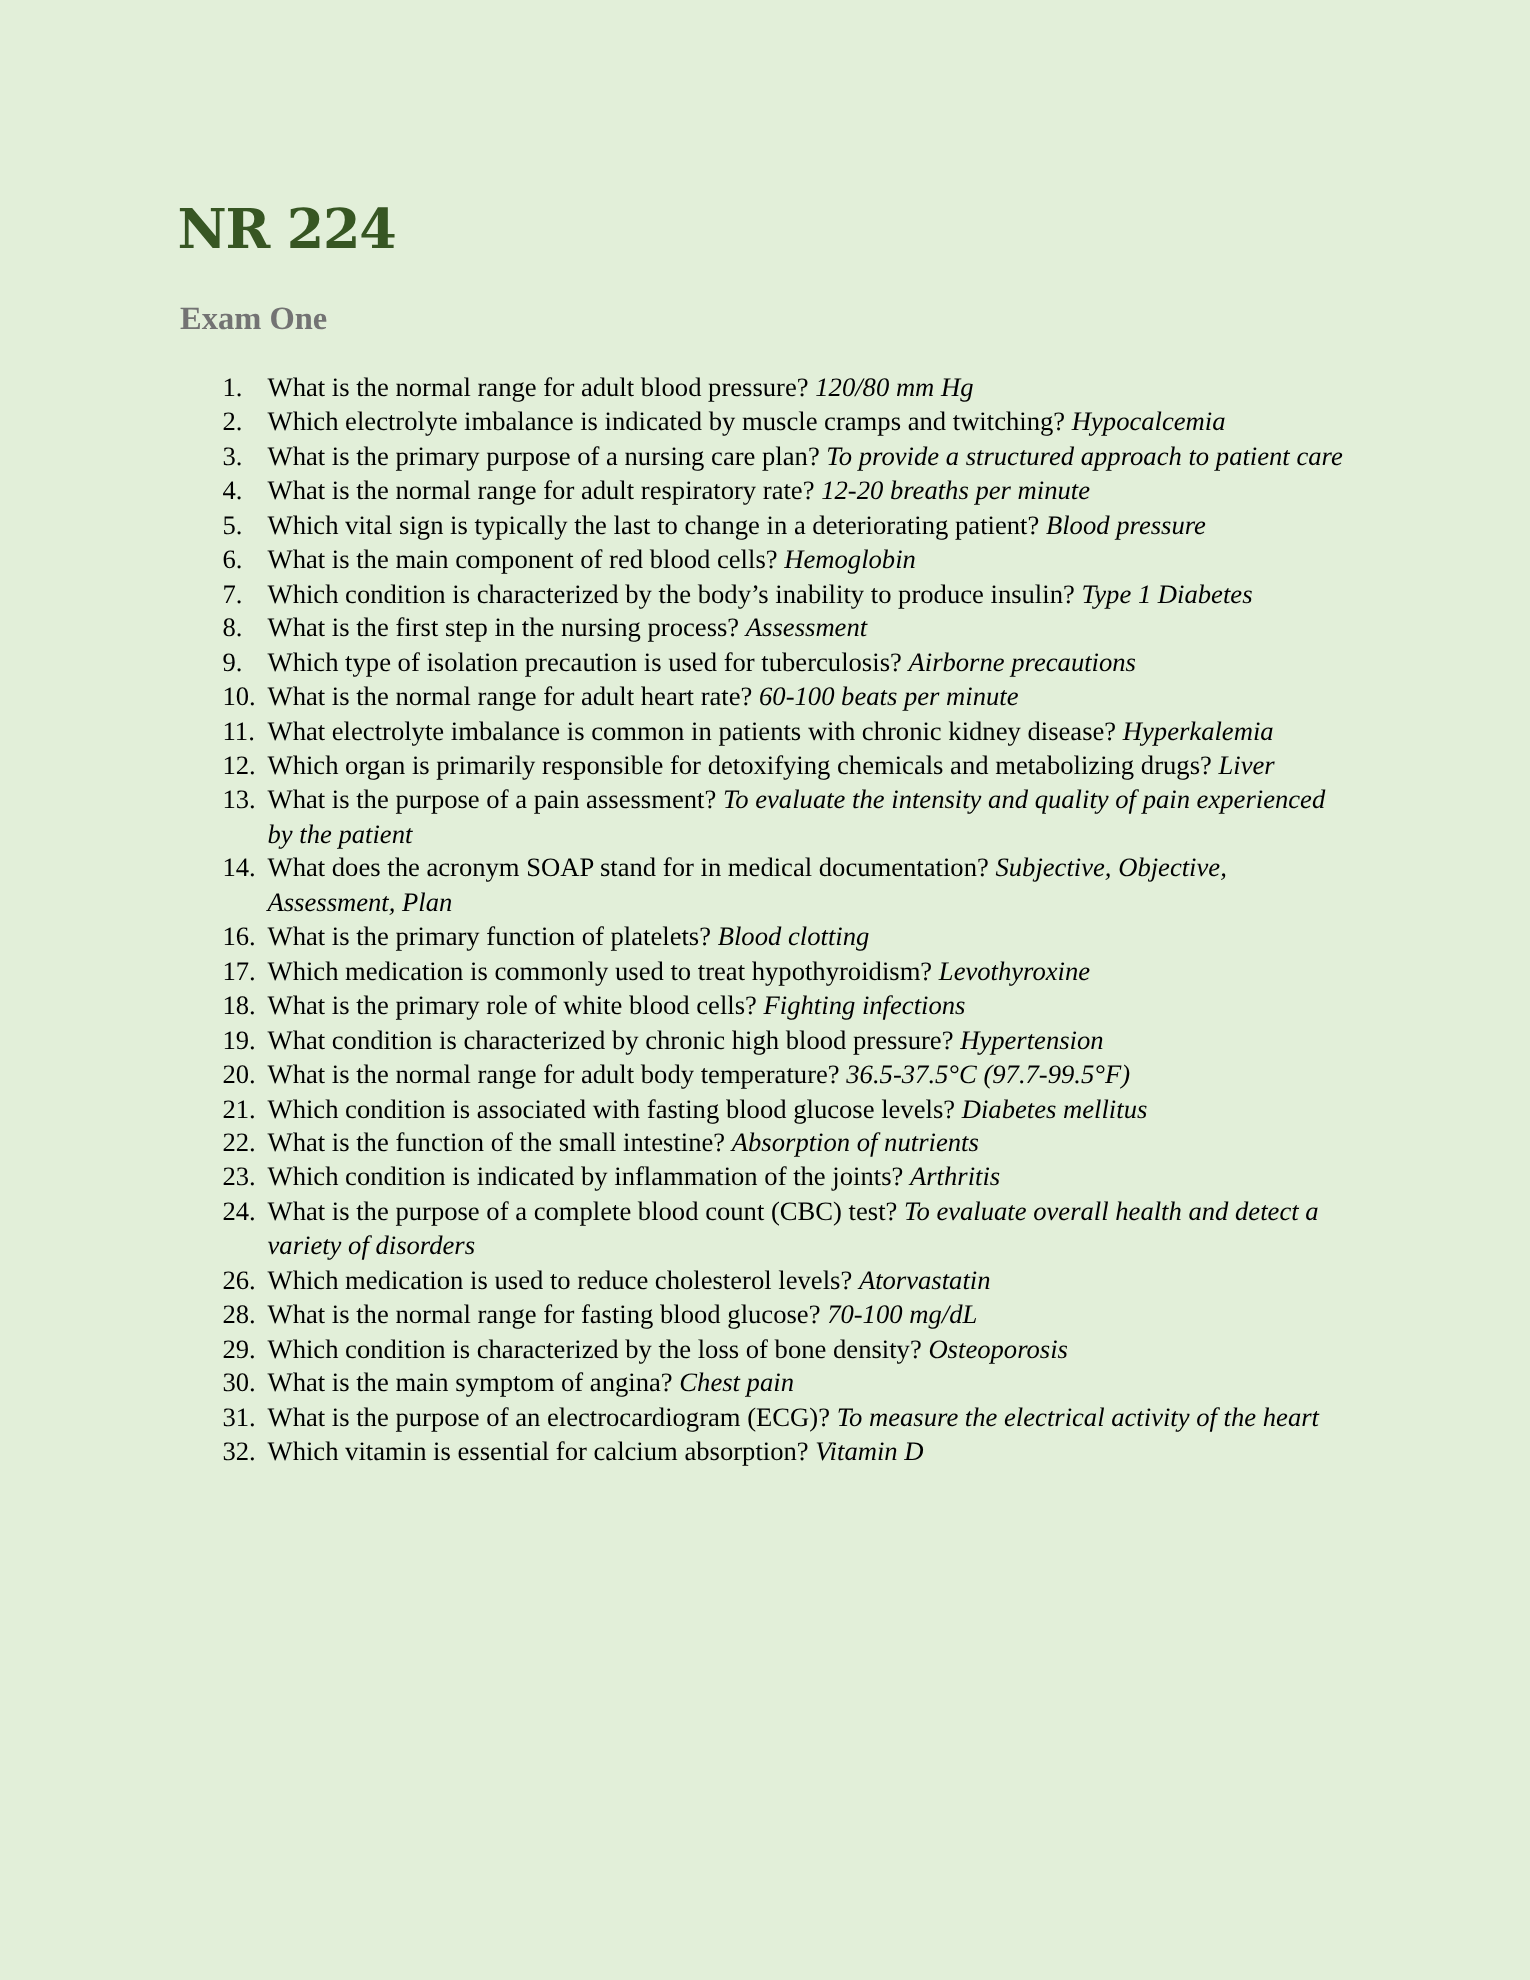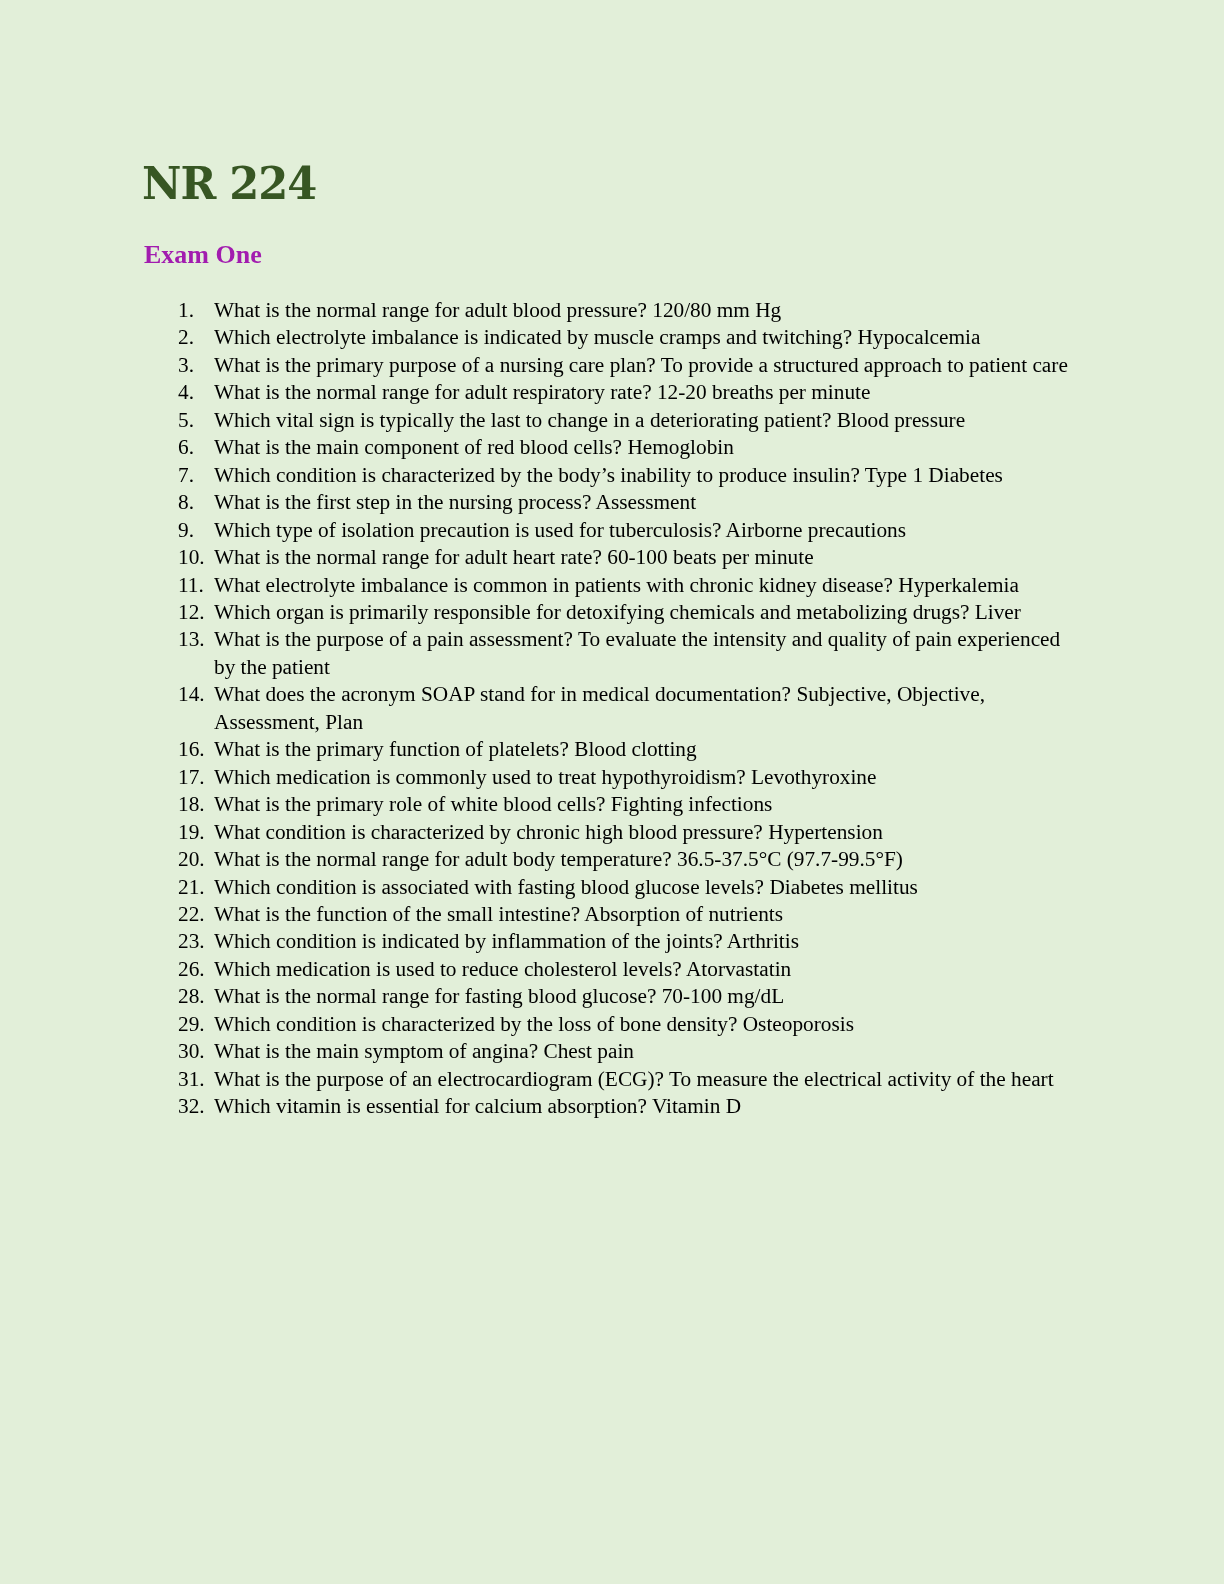--- a/index.html
+++ b/index.html
@@ -37,21 +37,21 @@
     }
     .doc-subtitle {
       position: absolute;
       left: 144px;
       top: 239px;
       margin: 0;
       font-family: "Liberation Serif", serif;
       font-weight: bold;
       font-size: 26px;
       line-height: 32px;
-      color: #a21caf;
+      color: #737373;
     }
     .qa-list {
       position: absolute;
       left: 178px;
       top: 297px;
       width: 900px;
       margin: 0;
       padding: 0;
       list-style: none;
       font-size: 21.3px;
@@ -62,20 +62,21 @@
       padding-left: 36px;
       margin: 0;
     }
     .qa-num {
       position: absolute;
       left: 0;
       top: 0;
       width: 36px;
     }
     .qa-answer {
+      font-style: italic;
     }
   </style>
 </head>
 <body>
 
 <div class="page">
   <h1 class="doc-title">NR 224</h1>
   <h2 class="doc-subtitle">Exam One</h2>
 
   <ol class="qa-list">
@@ -94,20 +95,21 @@
     <li class="qa-item"><span class="qa-num">13.</span><span>What is the purpose of a pain assessment?</span> <span class="qa-answer">To evaluate the intensity and quality of pain experienced by the patient</span></li>
     <li class="qa-item"><span class="qa-num">14.</span><span>What does the acronym SOAP stand for in medical documentation?</span> <span class="qa-answer">Subjective, Objective, Assessment, Plan</span></li>
     <li class="qa-item"><span class="qa-num">16.</span><span>What is the primary function of platelets?</span> <span class="qa-answer">Blood clotting</span></li>
     <li class="qa-item"><span class="qa-num">17.</span><span>Which medication is commonly used to treat hypothyroidism?</span> <span class="qa-answer">Levothyroxine</span></li>
     <li class="qa-item"><span class="qa-num">18.</span><span>What is the primary role of white blood cells?</span> <span class="qa-answer">Fighting infections</span></li>
     <li class="qa-item"><span class="qa-num">19.</span><span>What condition is characterized by chronic high blood pressure?</span> <span class="qa-answer">Hypertension</span></li>
     <li class="qa-item"><span class="qa-num">20.</span><span>What is the normal range for adult body temperature?</span> <span class="qa-answer">36.5-37.5°C (97.7-99.5°F)</span></li>
     <li class="qa-item"><span class="qa-num">21.</span><span>Which condition is associated with fasting blood glucose levels?</span> <span class="qa-answer">Diabetes mellitus</span></li>
     <li class="qa-item"><span class="qa-num">22.</span><span>What is the function of the small intestine?</span> <span class="qa-answer">Absorption of nutrients</span></li>
     <li class="qa-item"><span class="qa-num">23.</span><span>Which condition is indicated by inflammation of the joints?</span> <span class="qa-answer">Arthritis</span></li>
+    <li class="qa-item"><span class="qa-num">24.</span><span>What is the purpose of a complete blood count (CBC) test?</span> <span class="qa-answer">To evaluate overall health and detect a variety of disorders</span></li>
     <li class="qa-item"><span class="qa-num">26.</span><span>Which medication is used to reduce cholesterol levels?</span> <span class="qa-answer">Atorvastatin</span></li>
     <li class="qa-item"><span class="qa-num">28.</span><span>What is the normal range for fasting blood glucose?</span> <span class="qa-answer">70-100 mg/dL</span></li>
     <li class="qa-item"><span class="qa-num">29.</span><span>Which condition is characterized by the loss of bone density?</span> <span class="qa-answer">Osteoporosis</span></li>
     <li class="qa-item"><span class="qa-num">30.</span><span>What is the main symptom of angina?</span> <span class="qa-answer">Chest pain</span></li>
     <li class="qa-item"><span class="qa-num">31.</span><span>What is the purpose of an electrocardiogram (ECG)?</span> <span class="qa-answer">To measure the electrical activity of the heart</span></li>
     <li class="qa-item"><span class="qa-num">32.</span><span>Which vitamin is essential for calcium absorption?</span> <span class="qa-answer">Vitamin D</span></li>
   </ol>
 </div>
 
 </body></html>

